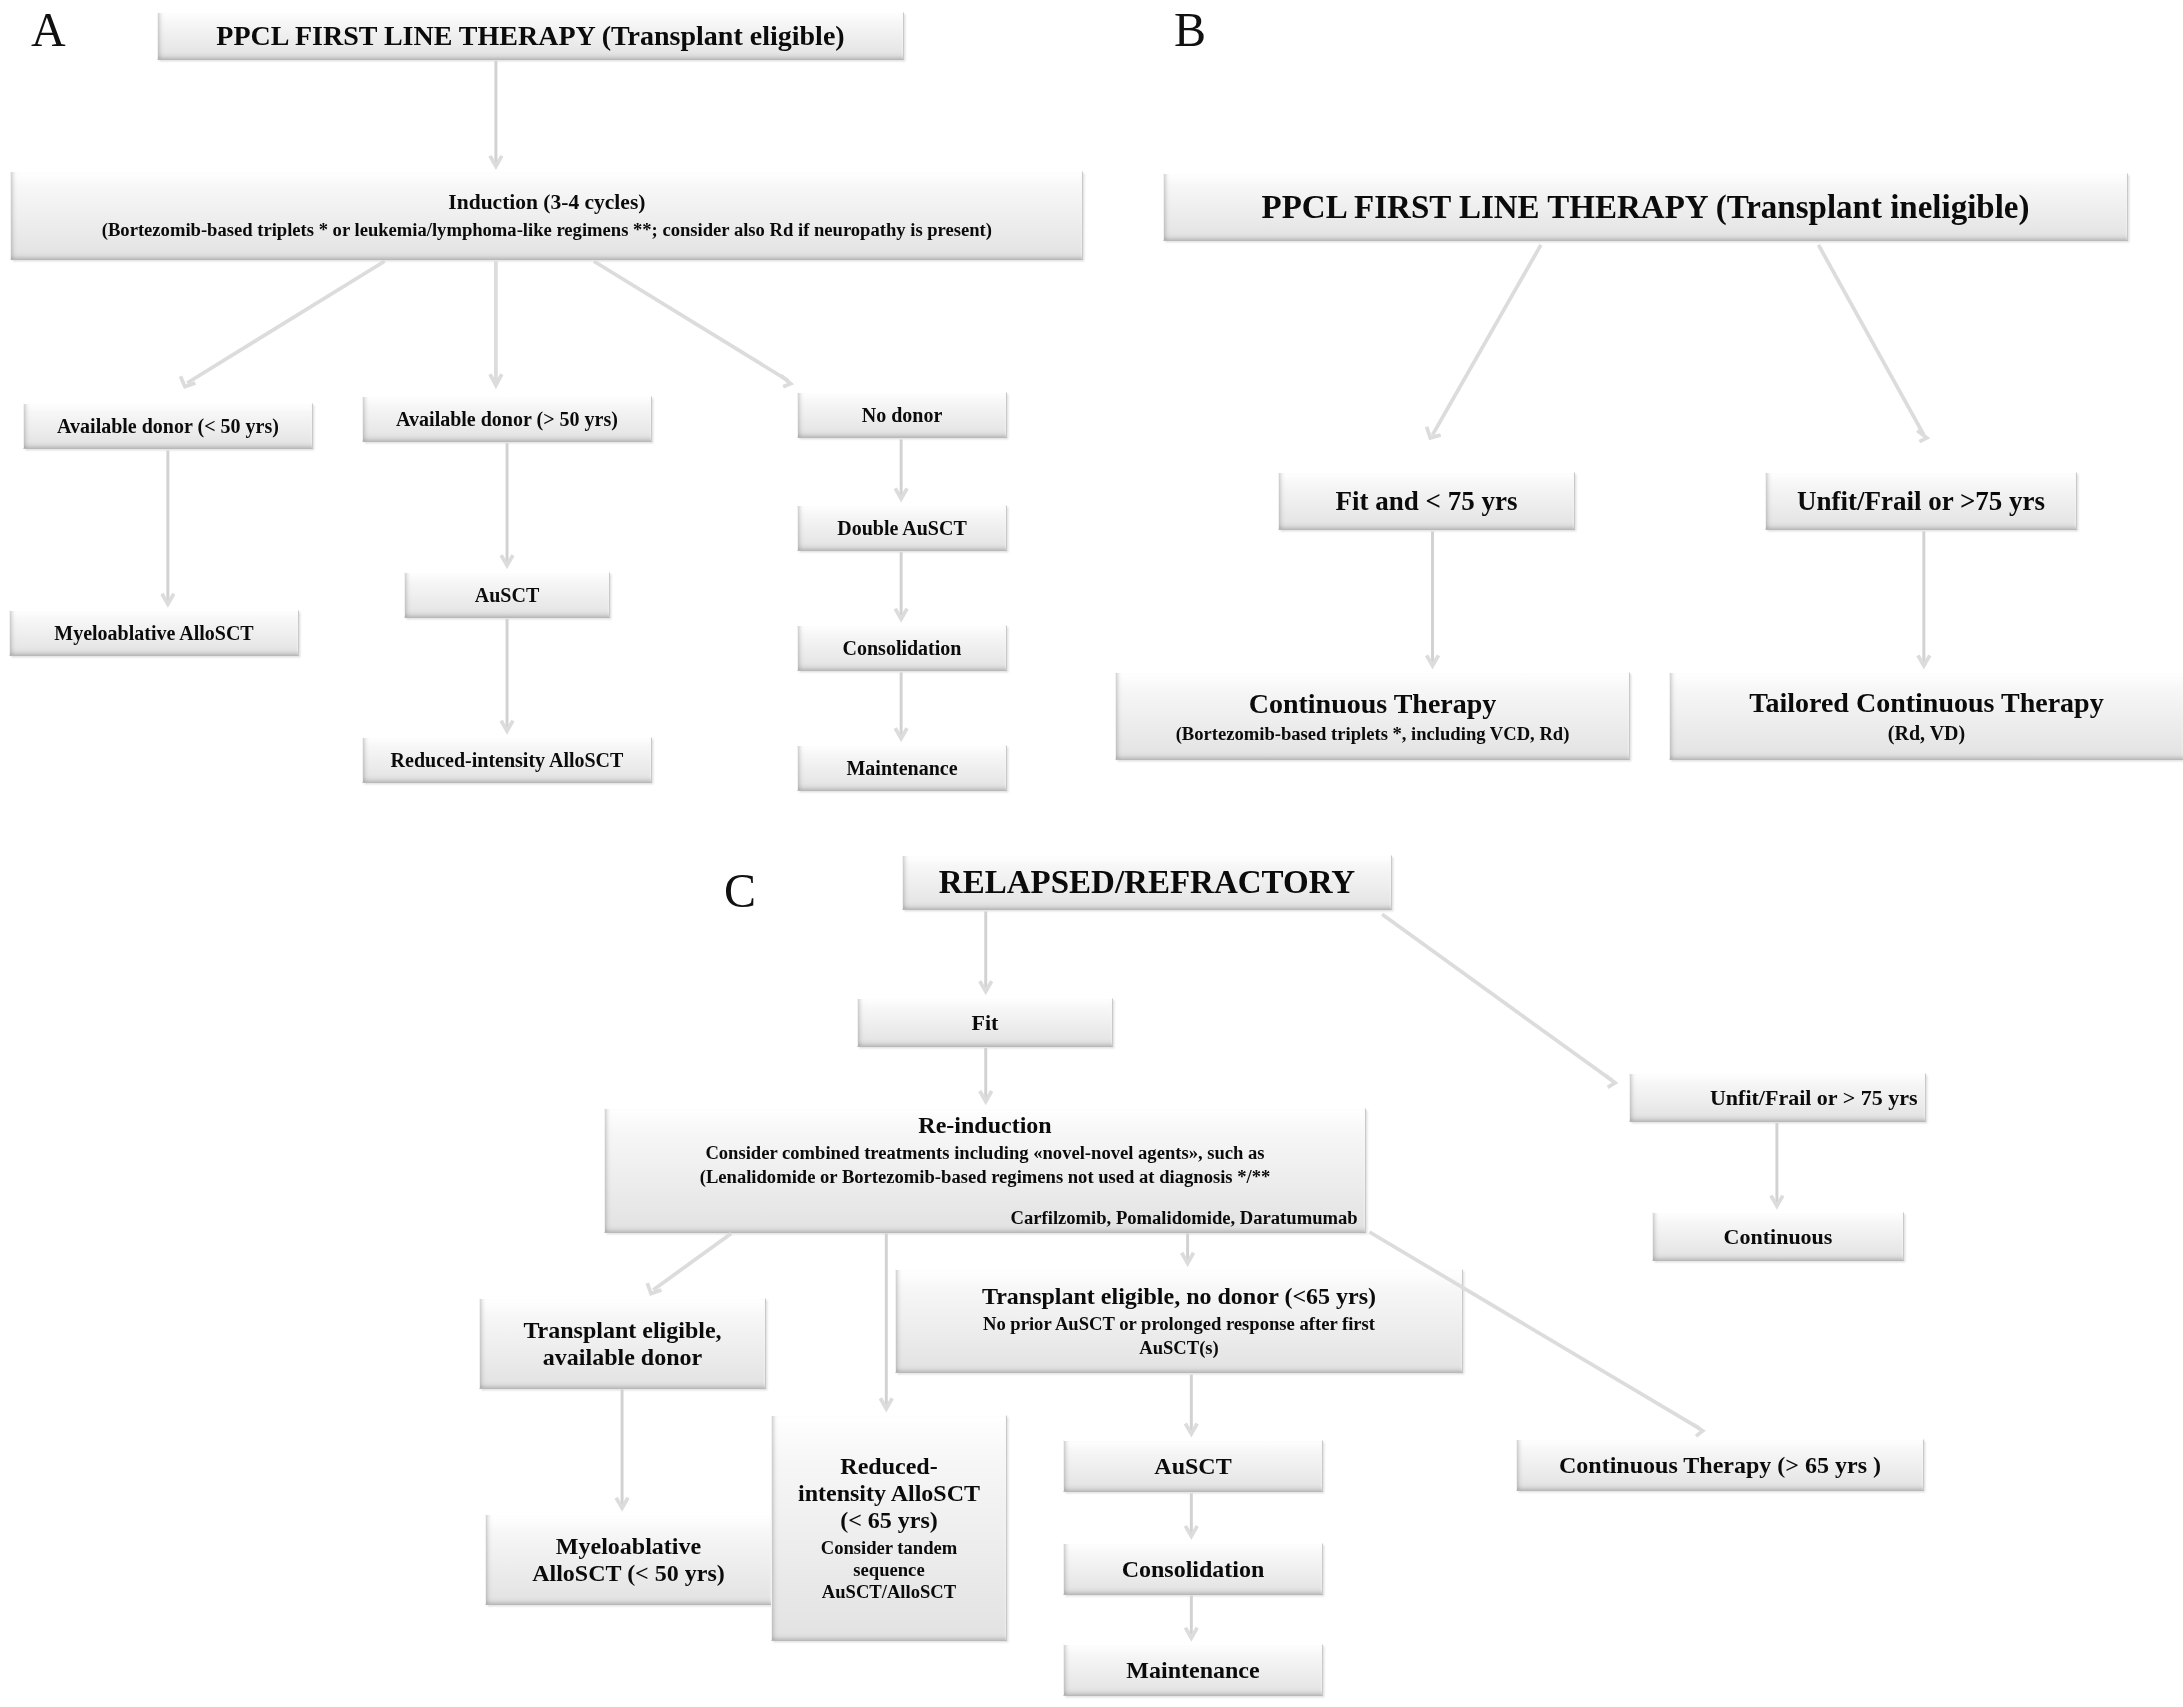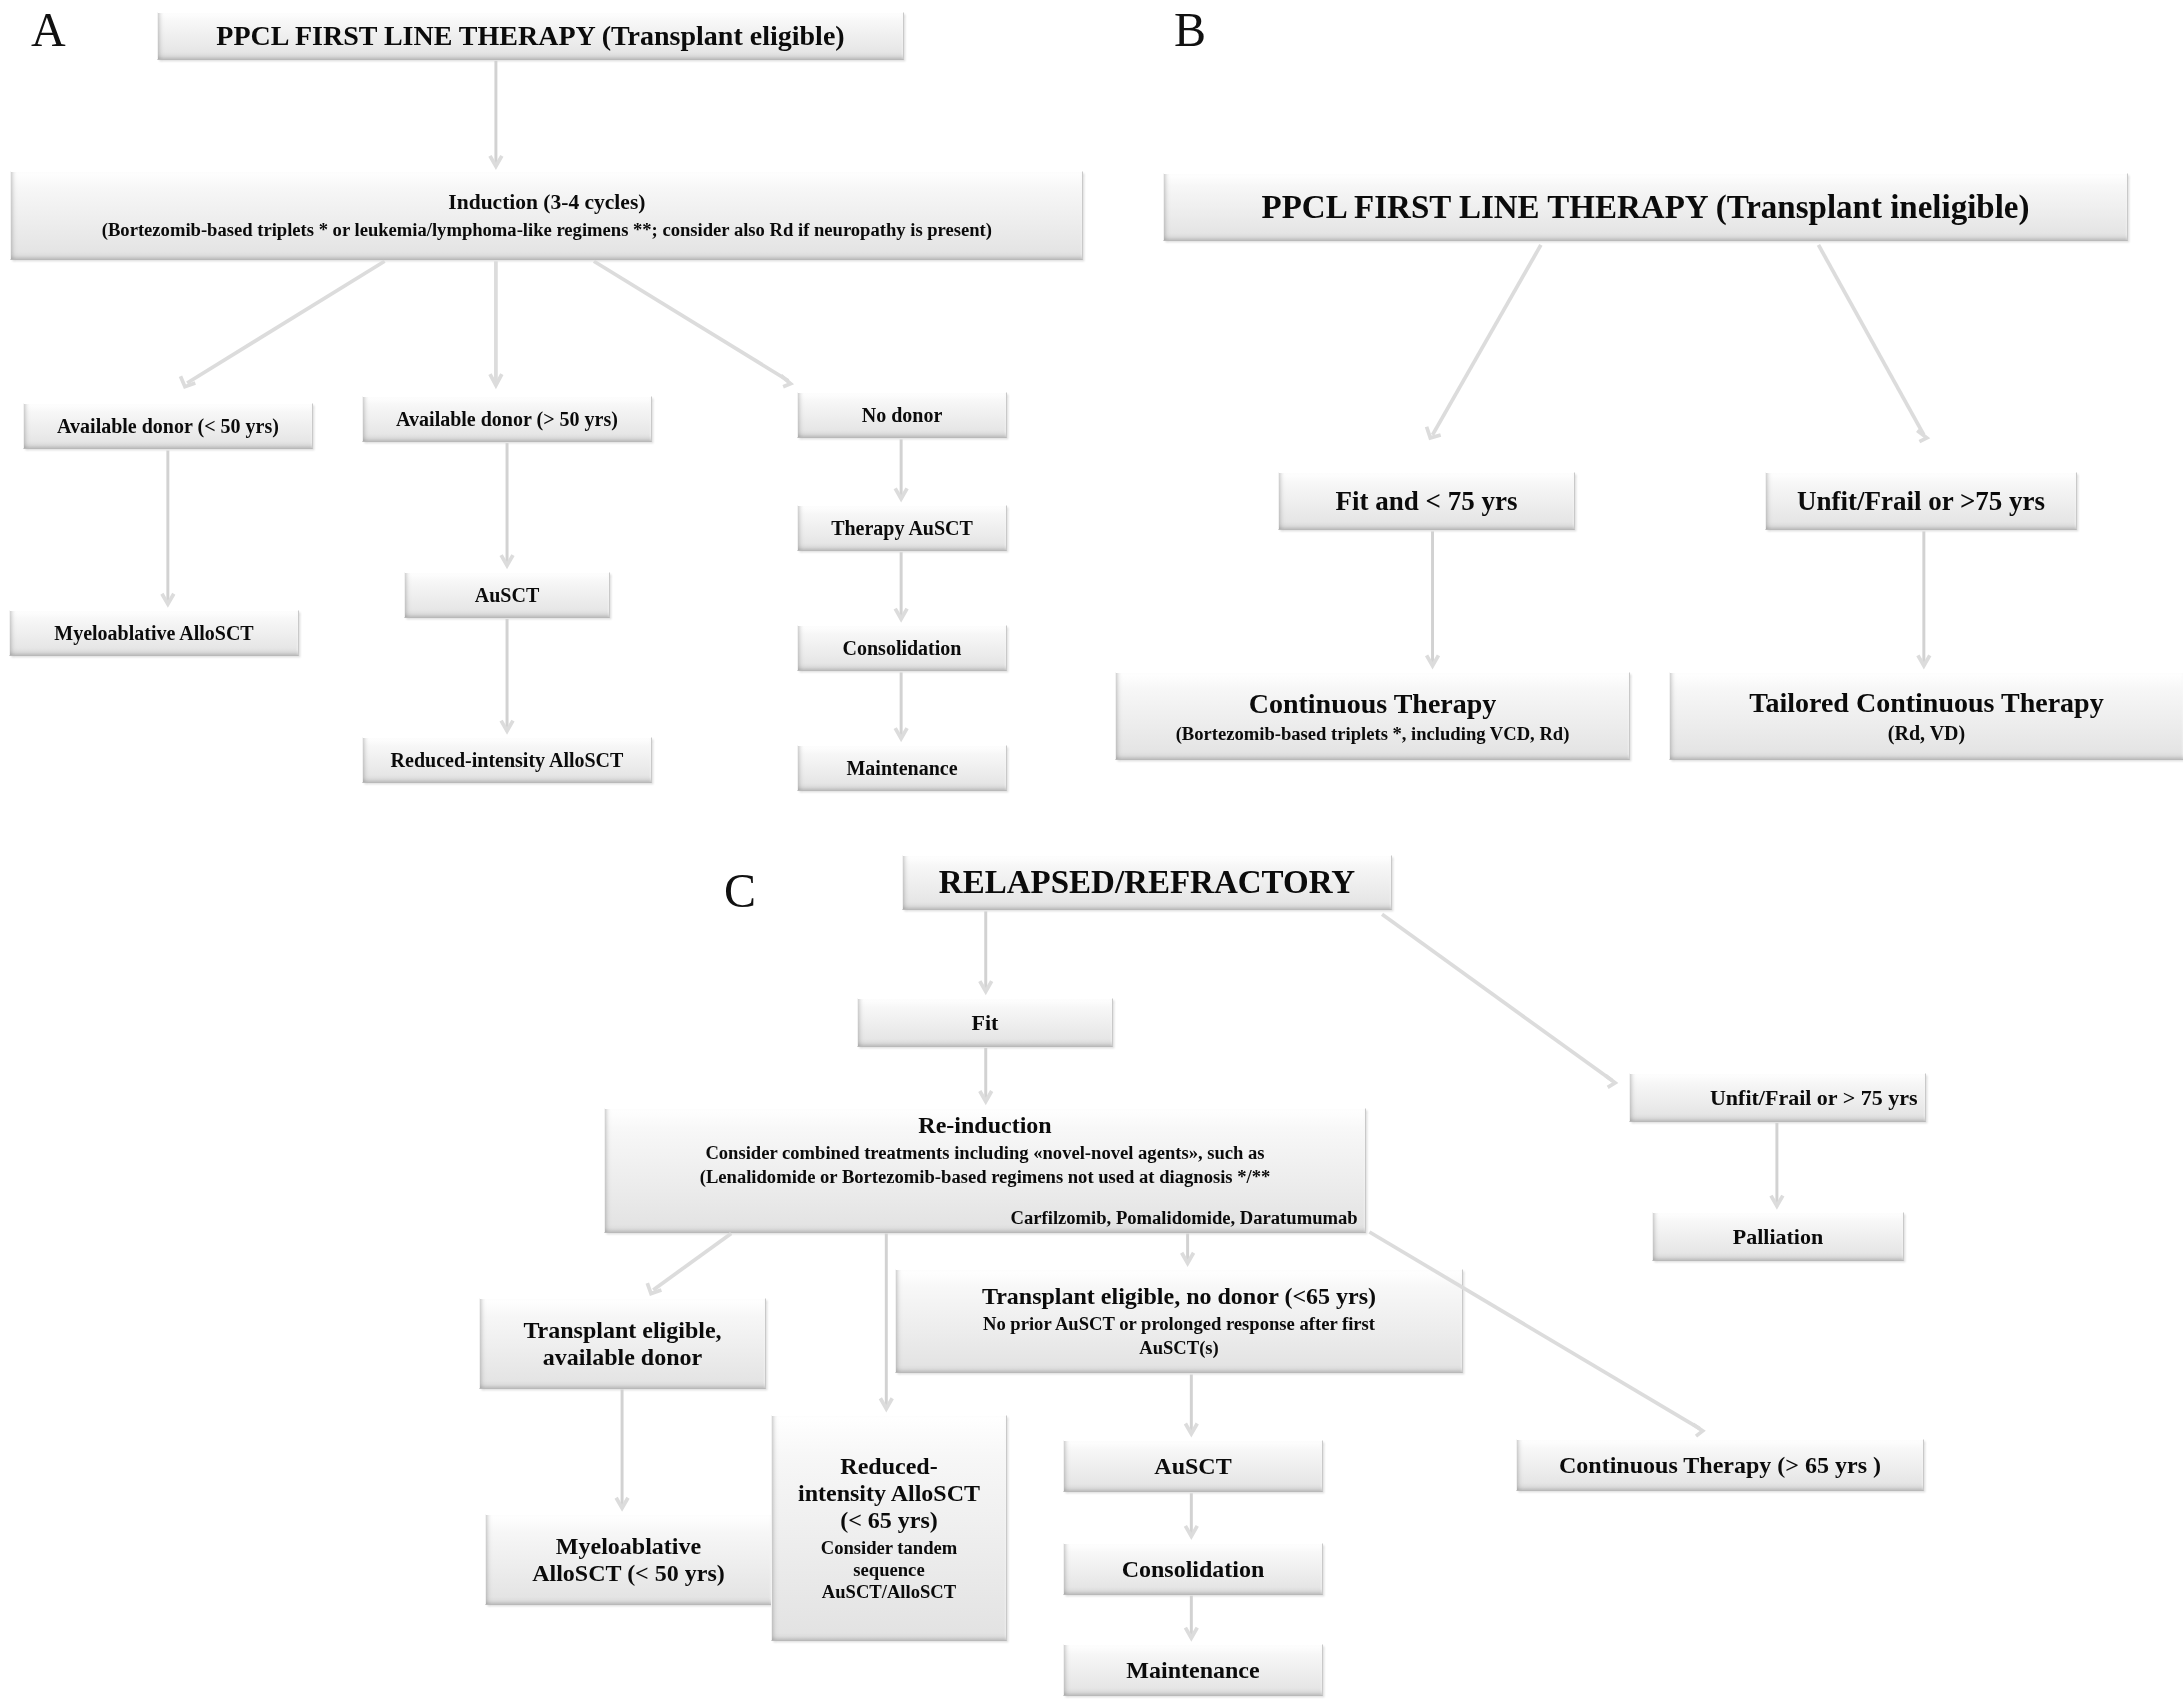--- a/index.html
+++ b/index.html
@@ -69,21 +69,21 @@
 
 <div class="node" style="left:404px;top:572px;width:206px;height:46px;font-size:20px;">
   <span class="ln">AuSCT</span>
 </div>
 
 <div class="node" style="left:362px;top:737px;width:290px;height:46px;font-size:20px;">
   <span class="ln">Reduced-intensity AlloSCT</span>
 </div>
 
 <div class="node" style="left:797px;top:505px;width:210px;height:46px;font-size:20px;">
-  <span class="ln">Therapy AuSCT</span>
+  <span class="ln">Double AuSCT</span>
 </div>
 
 <div class="node" style="left:797px;top:625px;width:210px;height:46px;font-size:20px;">
   <span class="ln">Consolidation</span>
 </div>
 
 <div class="node" style="left:797px;top:745px;width:210px;height:46px;font-size:20px;">
   <span class="ln">Maintenance</span>
 </div>
 
@@ -165,21 +165,21 @@
   <span class="ln sub" style="font-size:18.6px;margin-top:2.2px;">Consider combined treatments including  «novel-novel agents», such as</span>
   <span class="ln sub" style="font-size:18.6px;margin-top:2.2px;">(Lenalidomide or Bortezomib-based regimens not used at diagnosis */**</span>
   <span class="ln sub" style="font-size:18.6px;margin-top:19px;text-align:right;">Carfilzomib, Pomalidomide,  Daratumumab</span>
 </div>
 
 <div class="node" style="left:1629px;top:1073px;width:297px;height:49px;font-size:22px;text-align:right;">
   <span class="ln">Unfit/Frail or &gt; 75 yrs</span>
 </div>
 
 <div class="node" style="left:1652px;top:1212px;width:252px;height:49px;font-size:22px;">
-  <span class="ln">Palliation</span>
+  <span class="ln">Continuous</span>
 </div>
 
 <div class="node" style="left:479px;top:1298px;width:287px;height:91px;font-size:24px;">
   <span class="ln">Transplant eligible,</span>
   <span class="ln">available donor</span>
 </div>
 
 <div class="node" style="left:895px;top:1269px;width:568px;height:104px;">
   <span class="ln" style="font-size:24px;">Transplant eligible, no donor (&lt;65 yrs)</span>
   <span class="ln sub" style="font-size:18.6px;margin-top:2.2px;">No prior AuSCT or prolonged response  after  first</span>

